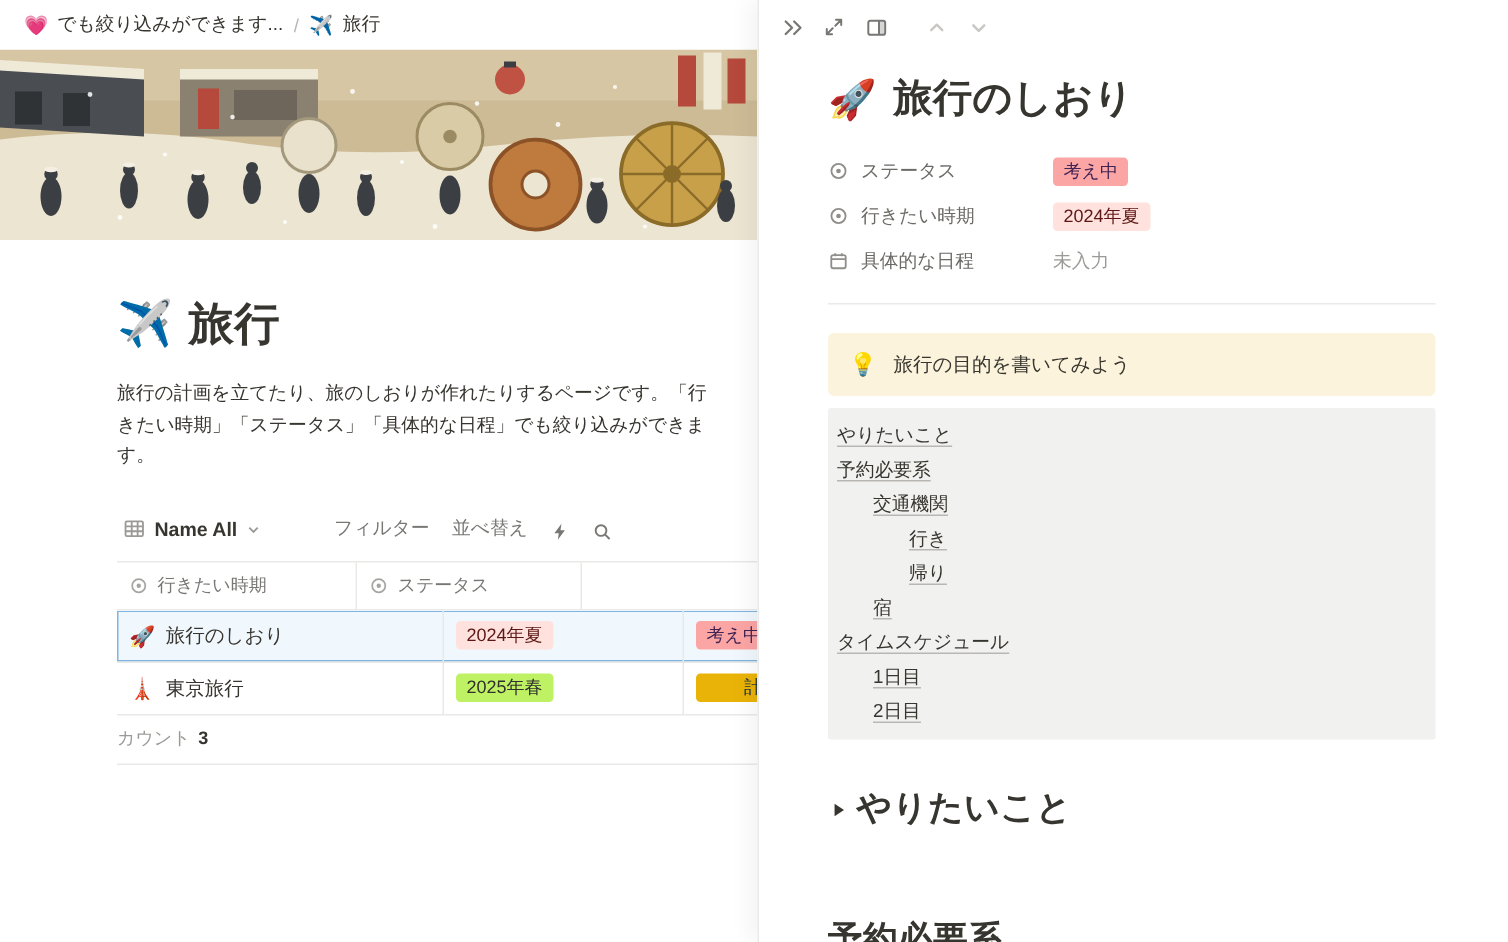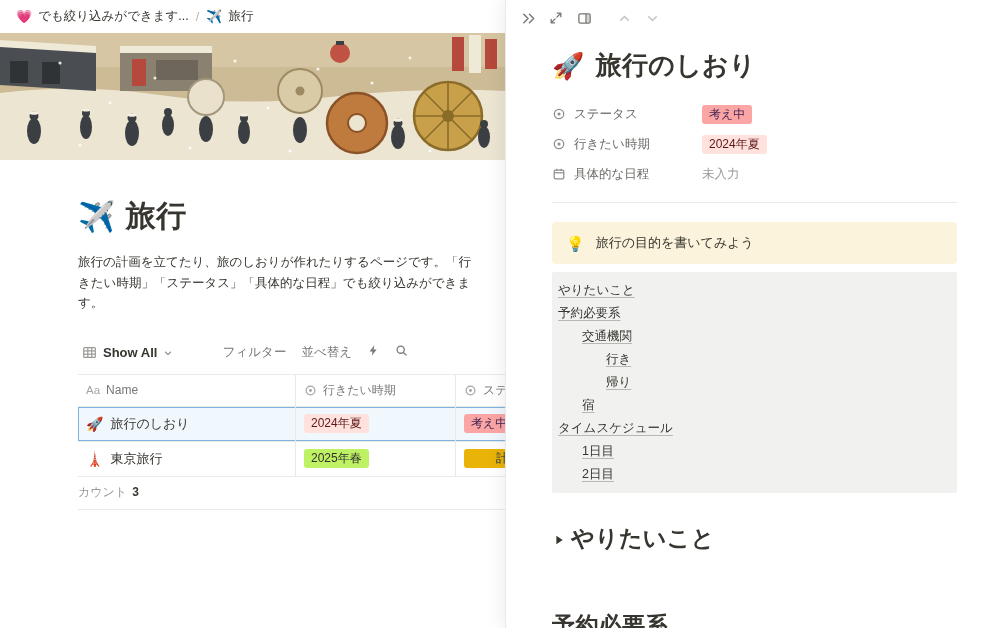--- a/index.html
+++ b/index.html
@@ -22,21 +22,21 @@
   .cover svg { display:block; width:100%; height:100%; }
 
   .content { padding-left:78px; }
   .page-title { margin:36px 0 0; font-size:30px; font-weight:700; display:flex; align-items:center; gap:10px; letter-spacing:.5px; }
   .title-emoji { font-size:30px; line-height:1; }
   .desc { width:398px; margin:15px 0 0; font-size:12.5px; line-height:1.64; font-weight:500; color:#37352f; }
 
   .db-toolbar { margin-top:23px; width:330px; height:32px; display:flex; align-items:center; justify-content:space-between; }
   .view-tab { display:flex; align-items:center; gap:6px; font-size:13px; font-weight:600; color:#37352f; padding:3px 4px; border-radius:4px; cursor:pointer; }
   .view-tab .ico { color:#9b9a97; display:flex; }
-  .toolbar-actions { display:flex; align-items:flex-start; gap:15px; font-size:12.5px; color:#787774; }
+  .toolbar-actions { display:flex; align-items:flex-end; gap:15px; font-size:12.5px; color:#787774; }
   .toolbar-actions > span { cursor:pointer; display:flex; align-items:center; }
 
   .tbl { margin-top:5px; width:528px; font-size:13px; }
   .tbl-header { display:flex; border-top:1px solid #e9e9e7; border-bottom:1px solid #e9e9e7; height:33px; color:#787774; font-size:12px; }
   .th { display:flex; align-items:center; gap:6px; padding:0 8px; border-right:1px solid #e9e9e7; height:100%; cursor:pointer; white-space:nowrap; overflow:hidden; }
   .th .hico { color:#a5a4a1; display:flex; flex:none; font-size:11.5px; font-weight:500; }
   .tr { display:flex; height:35px; border-bottom:1px solid #e9e9e7; cursor:pointer; }
   .td { display:flex; align-items:center; gap:7px; padding:0 8px; border-right:1px solid #e9e9e7; height:100%; white-space:nowrap; overflow:hidden; }
   .col-name { width:218px; flex:none; }
   .col-period { width:160px; flex:none; }
@@ -187,21 +187,21 @@
         <div class="view-tab">
           <span class="ico">
             <svg width="15" height="15" viewBox="0 0 16 16" fill="none" stroke="currentColor" stroke-width="1.3">
                 <rect x="1.8" y="2.8" width="12.4" height="10.4" rx="1"></rect>
                 <line x1="1.8" y1="6.3" x2="14.2" y2="6.3"></line>
                 <line x1="1.8" y1="9.8" x2="14.2" y2="9.8"></line>
                 <line x1="6.2" y1="2.8" x2="6.2" y2="13.2"></line>
                 <line x1="10.4" y1="2.8" x2="10.4" y2="13.2"></line>
               </svg>
           </span>
-          <span>Show All</span>
+          <span>Name All</span>
           <span class="ico">
             <svg width="10" height="10" viewBox="0 0 16 16" fill="none" stroke="currentColor" stroke-width="2">
                 <path d="M3.5 6l4.5 4.5L12.5 6"></path>
               </svg>
           </span>
         </div>
         <div class="toolbar-actions">
           <span>フィルター</span>
           <span>並べ替え</span>
           <span>
@@ -213,24 +213,20 @@
             <svg width="13" height="13" viewBox="0 0 16 16" fill="none" stroke="currentColor" stroke-width="1.6">
                 <circle cx="7" cy="7" r="4.4"></circle>
                 <line x1="10.4" y1="10.4" x2="14" y2="14"></line>
               </svg>
           </span>
         </div>
       </div>
 
       <div class="tbl">
         <div class="tbl-header">
-          <div class="th col-name">
-            <span class="hico">Aa</span>
-            <span>Name</span>
-          </div>
           <div class="th col-period">
             <span class="hico">
               <svg width="13" height="13" viewBox="0 0 16 16" fill="none" stroke="currentColor" stroke-width="1.4">
                   <circle cx="8" cy="8" r="5.4"></circle>
                   <circle cx="8" cy="8" r="1.8" fill="currentColor" stroke="none"></circle>
                 </svg>
             </span>
             <span>行きたい時期</span>
           </div>
           <div class="th col-status">

